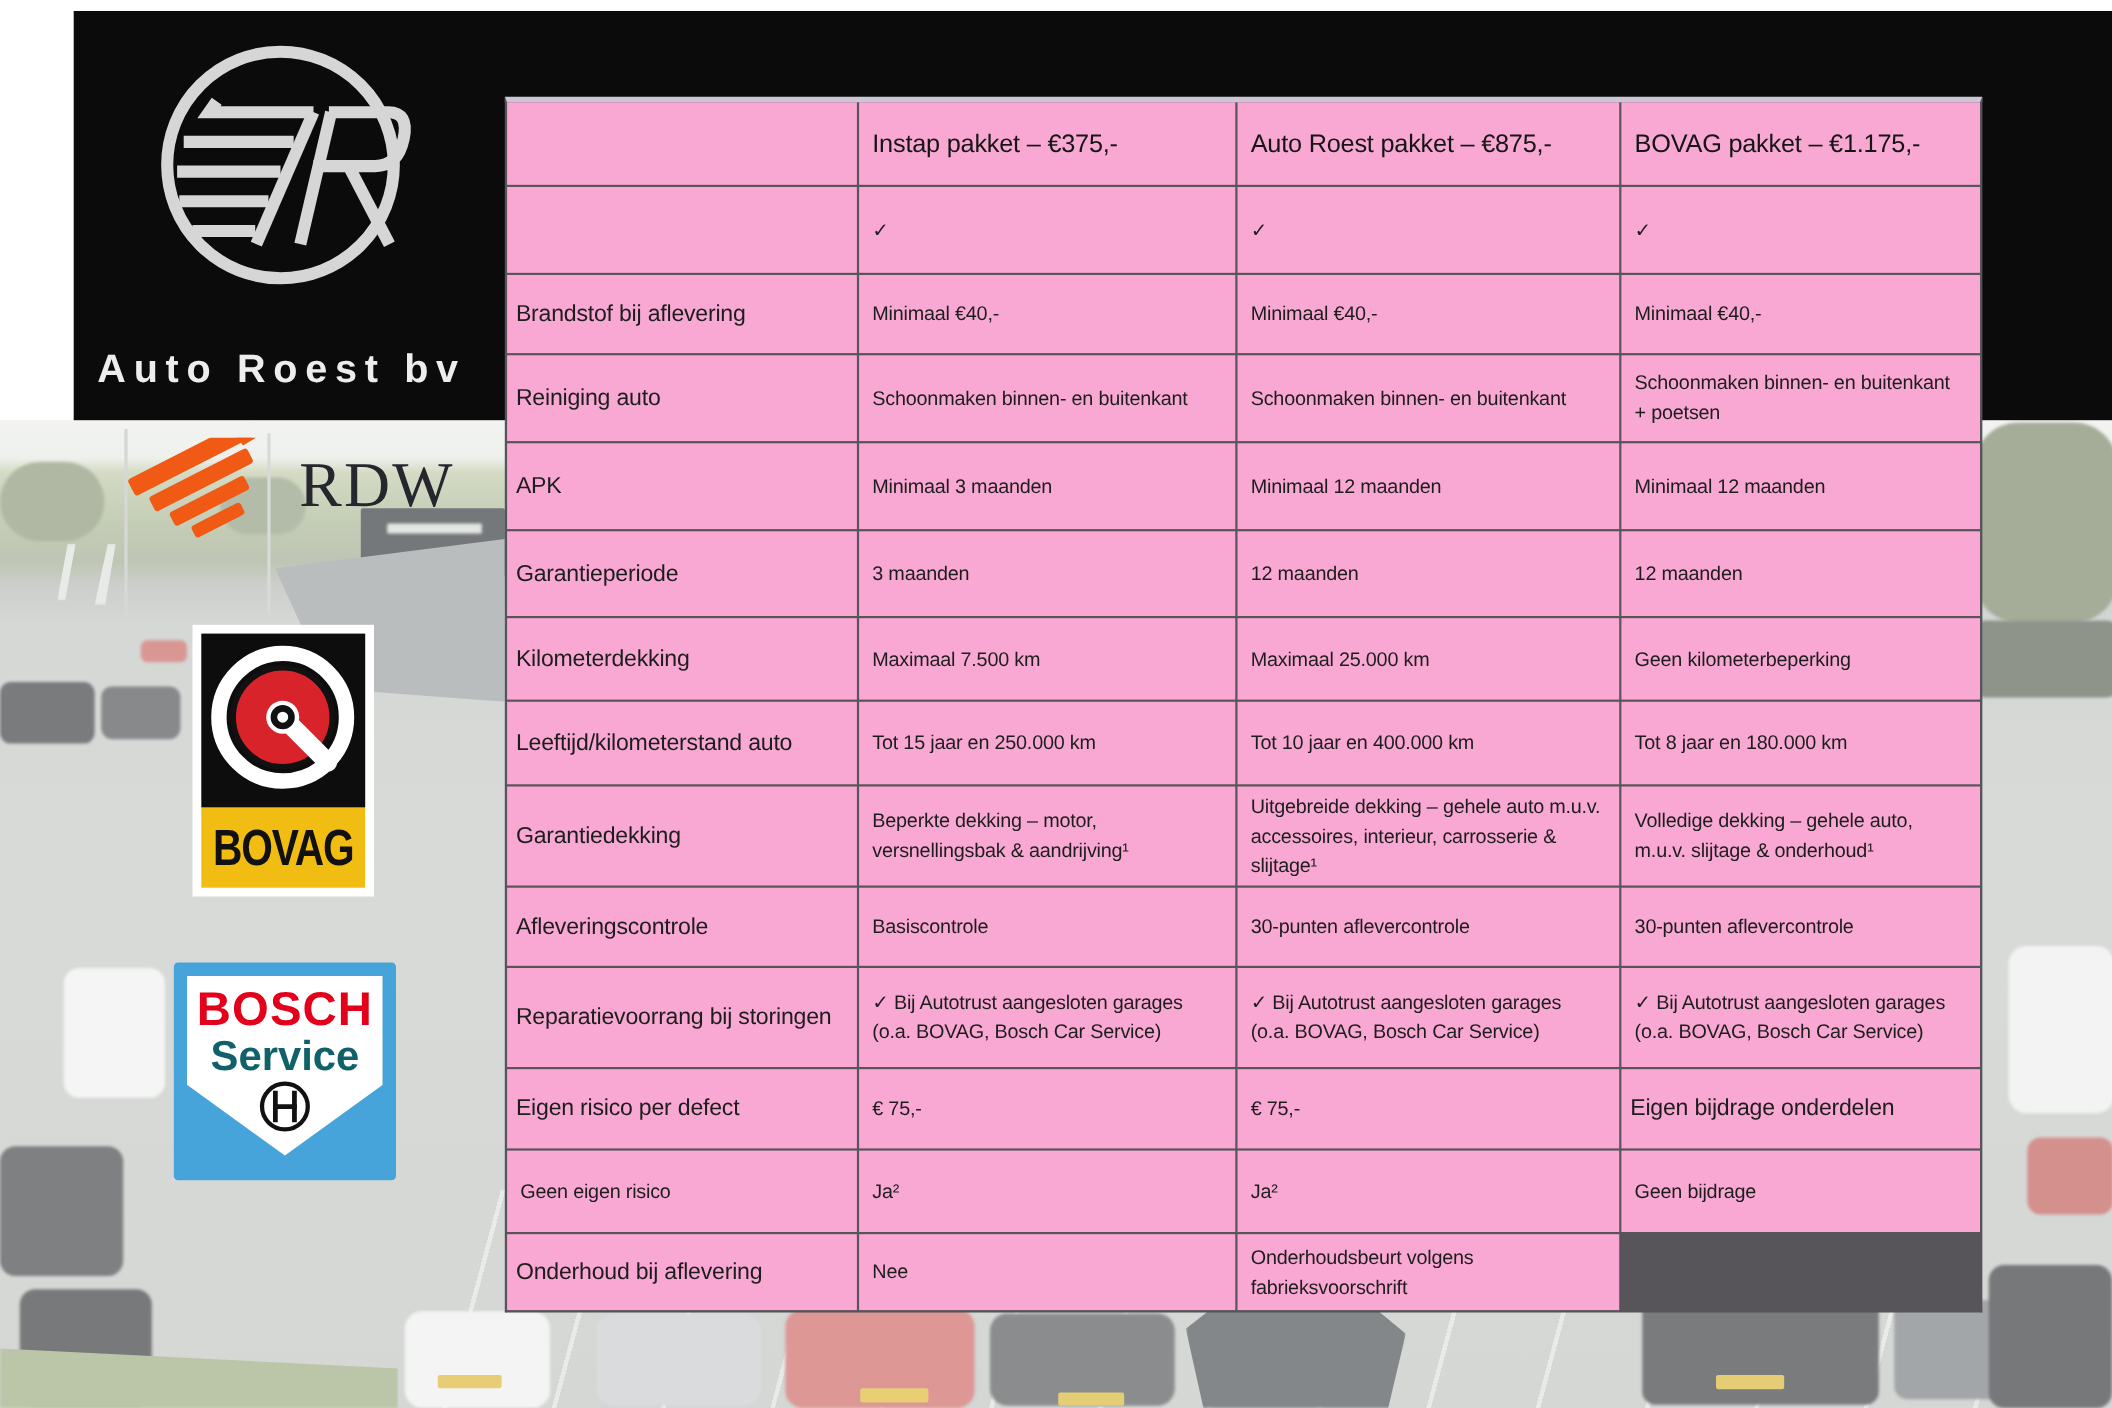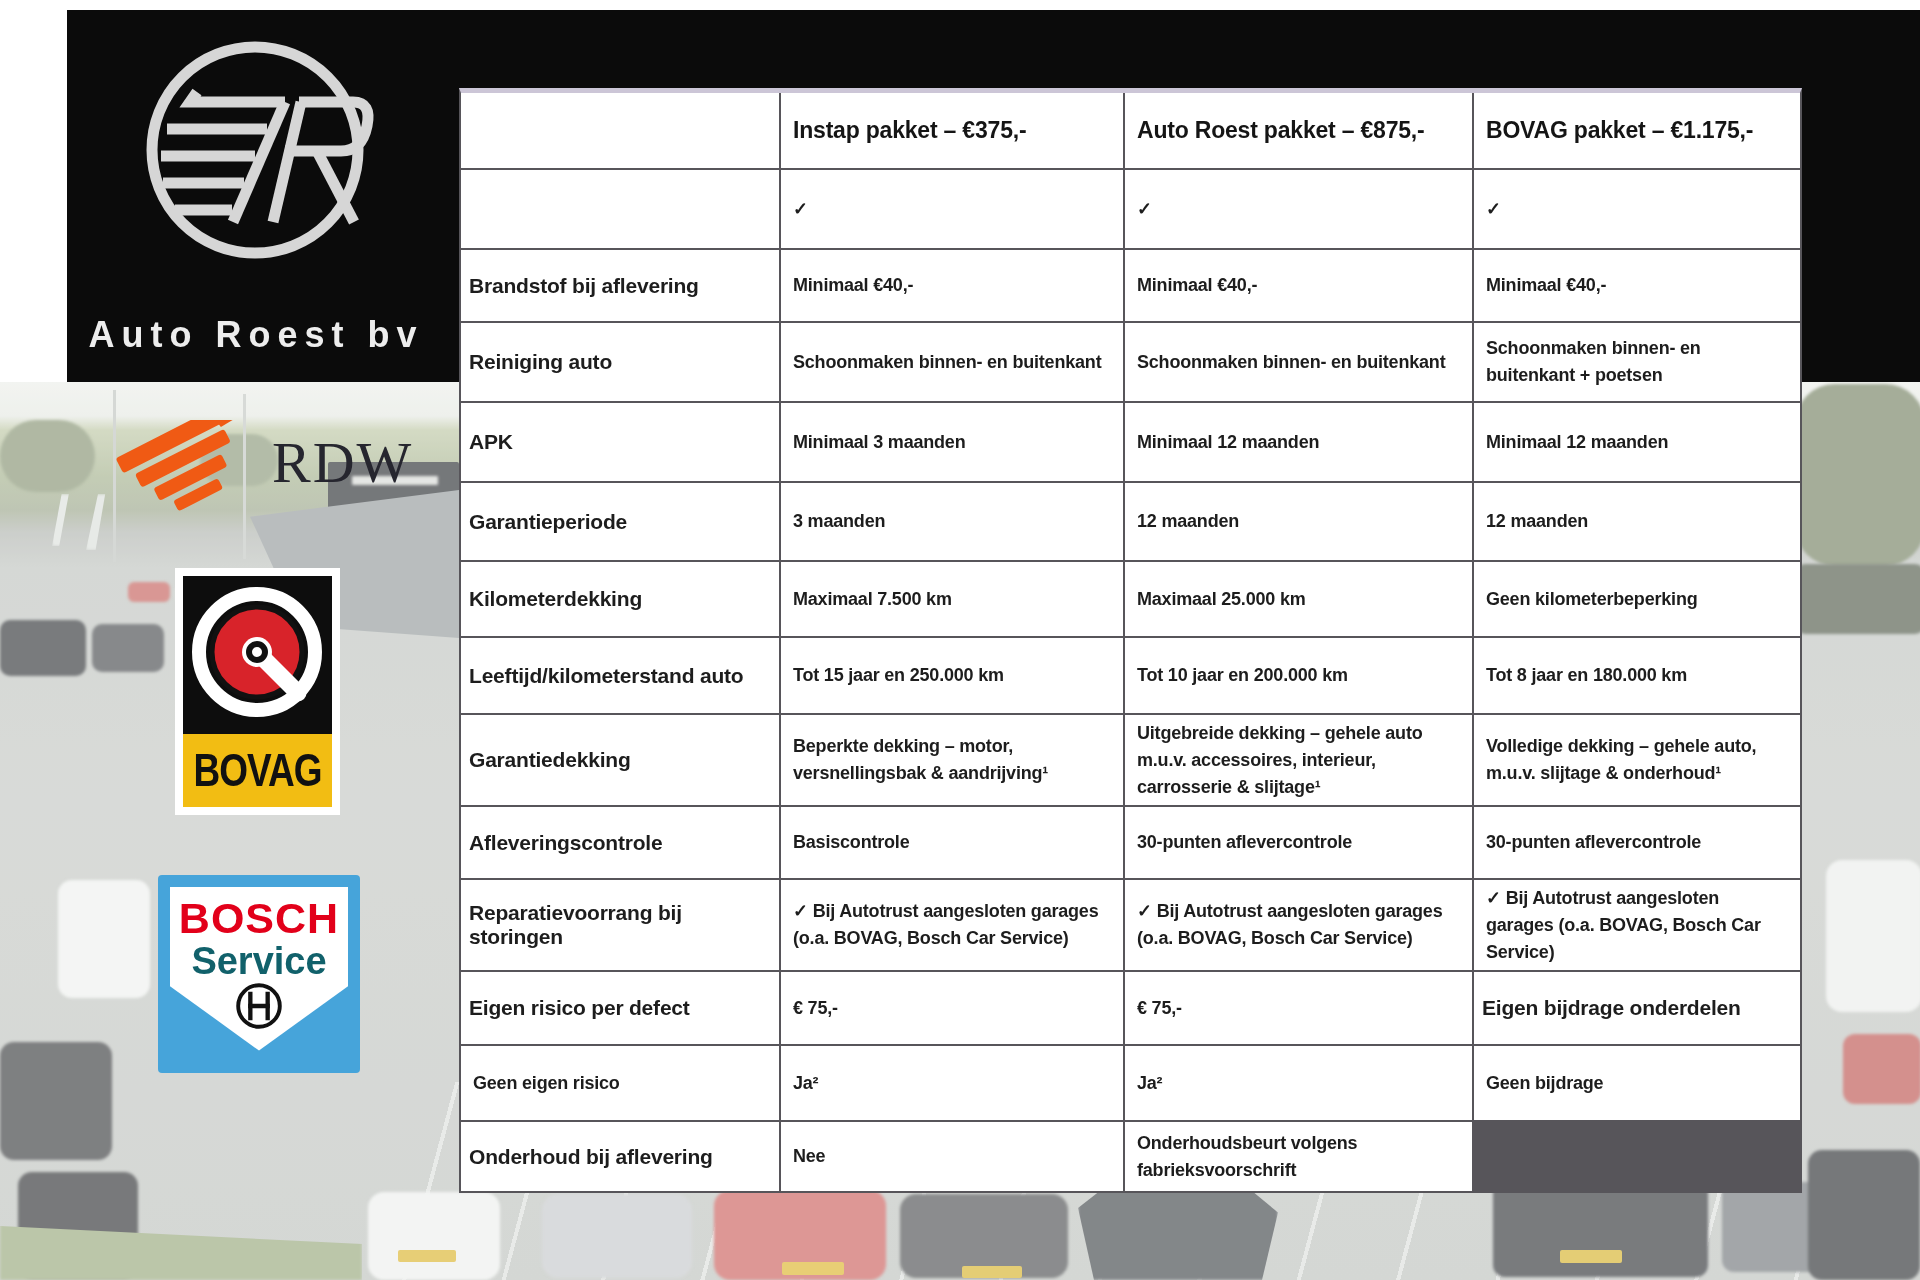--- a/index.html
+++ b/index.html
@@ -18,42 +18,42 @@
       background:repeating-linear-gradient(105deg,rgba(255,255,255,0) 0 92px,rgba(255,255,255,.6) 92px 96px);
       opacity:.8;}
 
   
   .black-band{position:absolute;left:67px;top:10px;width:1853px;height:372px;background:#0b0b0b;}
   .brand-logo{position:absolute;left:133px;top:30px;}
   .brand-name{position:absolute;left:80px;top:314px;width:352px;text-align:center;
       color:#ededed;font-size:36px;font-weight:bold;letter-spacing:7px;white-space:nowrap;}
 
   
-  .rdw{position:absolute;left:104px;top:420px;width:300px;height:95px;text-decoration:underline;}
+  .rdw{position:absolute;left:104px;top:398px;width:300px;height:95px;text-decoration:underline;}
   .rdw-text{position:absolute;left:168px;top:14px;font-family:"Liberation Serif",serif;
       font-size:58px;color:#26262f;letter-spacing:2px;line-height:1;}
   .bovag{position:absolute;left:175px;top:568px;width:165px;height:247px;background:#ffffff;
       box-sizing:border-box;padding:8px;display:flex;flex-direction:column;}
   .bovag-top{background:#0d0d0d;height:158px;position:relative;}
   .bovag-bottom{background:#f2bd13;flex:1;display:flex;align-items:center;justify-content:center;}
   .bovag-word{font-size:37px;font-weight:800;color:#111;letter-spacing:-1px;transform:scaleY(1.25);}
   .bosch{position:absolute;left:158px;top:875px;width:202px;height:198px;background:#46a4da;border-radius:4px;}
   .bosch-shield{position:absolute;left:12px;right:12px;top:12px;bottom:12px;background:#ffffff;
       clip-path:polygon(0 0,100% 0,100% 57%,50% 94%,0 57%);
       display:flex;flex-direction:column;align-items:center;}
   .bosch-word{color:#e2001a;font-size:43px;font-weight:800;letter-spacing:1px;margin-top:8px;line-height:1.1;}
   .bosch-service{color:#11616b;font-size:38px;font-weight:bold;line-height:1.0;}
 
   
   .pkg-table{position:absolute;left:459px;top:88px;
       display:grid;gap:2px;background:#57555a;
       border:2px solid #57555a;border-top:5px solid #ccc6d7;
       width:max-content;}
-  .cell{background:#ffffff;color:#1d1d1d;display:flex;align-items:center;
-      box-sizing:border-box;font-weight:bold;letter-spacing:-0.2px;}
+  .cell{background:#f9a8d4;color:#1d1d1d;display:flex;align-items:center;
+      box-sizing:border-box;font-weight:normal;letter-spacing:-0.2px;}
   .cell.th{font-size:23px;padding-left:12px;padding-right:10px;color:#151515;}
   .cell.lbl{font-size:21px;padding-left:8px;padding-right:4px;}
   .cell.val{font-size:18px;line-height:1.5;padding-left:12px;padding-right:13px;}
 </style>
 </head>
 <body>
 
 <div class="stage">
 
   <div class="photo" id="photo">
@@ -183,21 +183,21 @@
       <div class="cell lbl">Garantieperiode</div>
       <div class="cell val">3 maanden</div>
       <div class="cell val">12 maanden</div>
       <div class="cell val">12 maanden</div>
       <div class="cell lbl">Kilometerdekking</div>
       <div class="cell val">Maximaal 7.500 km</div>
       <div class="cell val">Maximaal 25.000 km</div>
       <div class="cell val">Geen kilometerbeperking</div>
       <div class="cell lbl">Leeftijd/kilometerstand auto</div>
       <div class="cell val">Tot 15 jaar en 250.000 km</div>
-      <div class="cell val">Tot 10 jaar en 200.000 km</div>
+      <div class="cell val">Tot 10 jaar en 400.000 km</div>
       <div class="cell val">Tot 8 jaar en 180.000 km</div>
       <div class="cell lbl">Garantiedekking</div>
       <div class="cell val">Beperkte dekking – motor, versnellingsbak &amp; aandrijving¹</div>
       <div class="cell val">Uitgebreide dekking – gehele auto m.u.v. accessoires, interieur, carrosserie &amp; slijtage¹</div>
       <div class="cell val">Volledige dekking – gehele auto, m.u.v. slijtage &amp; onderhoud¹</div>
       <div class="cell lbl">Afleveringscontrole</div>
       <div class="cell val">Basiscontrole</div>
       <div class="cell val">30-punten aflevercontrole</div>
       <div class="cell val">30-punten aflevercontrole</div>
       <div class="cell lbl">Reparatievoorrang bij storingen</div>

